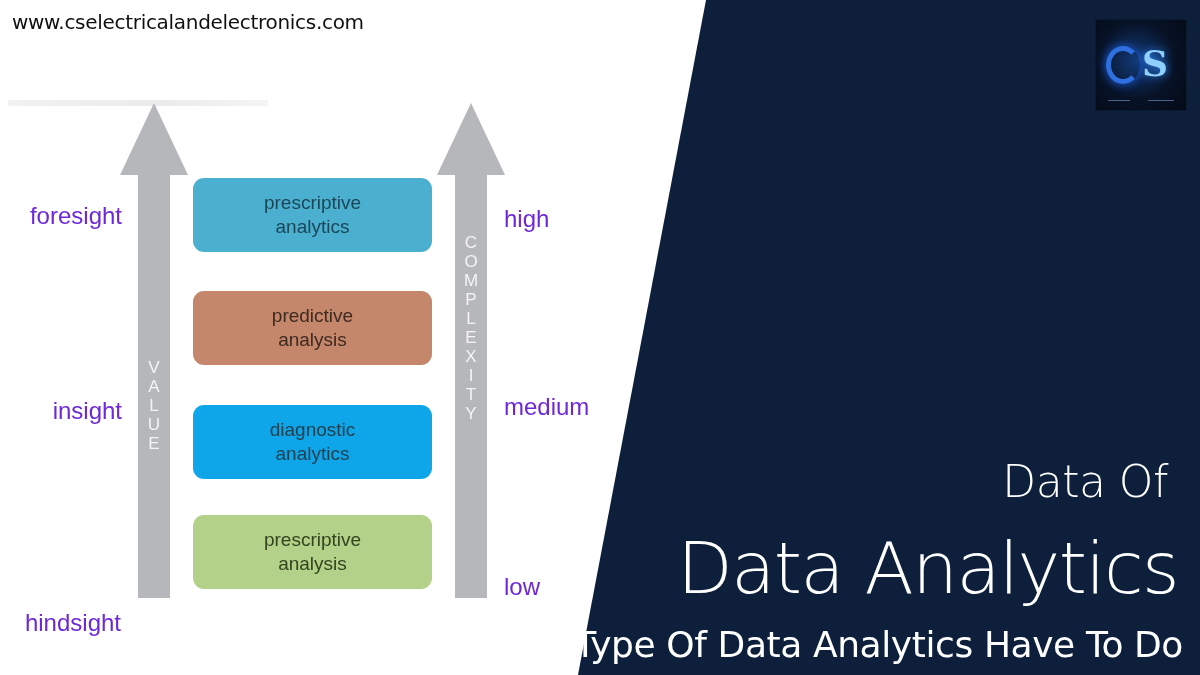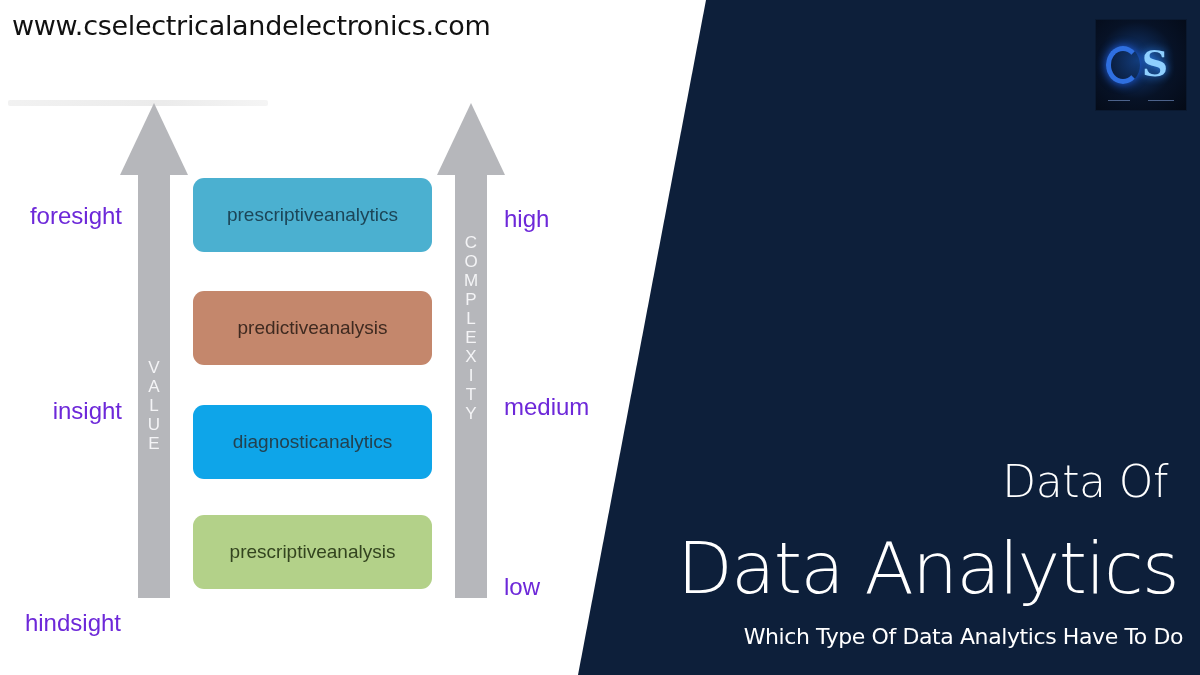--- a/index.html
+++ b/index.html
@@ -2,21 +2,21 @@
 <html><head>
 <meta charset="utf-8">
 <style>
   * { margin: 0; padding: 0; box-sizing: border-box; }
   html, body { width: 1200px; height: 675px; overflow: hidden; background: #ffffff; }
   body { position: relative; font-family: "Liberation Sans", sans-serif; }
 
   .site-url {
     position: absolute; left: 12px; top: 10px;
     font-family: "DejaVu Sans", sans-serif;
-    font-size: 27px; color: #111111; letter-spacing: -0.3px;
+    font-size: 20px; color: #111111; letter-spacing: -0.3px;
     white-space: nowrap;
   }
 
   .faint-caption {
     position: absolute; left: 8px; top: 100px; width: 260px; height: 6px;
     background: linear-gradient(90deg, #eeeeee, #e6e6e6 60%, #f2f2f2);
     border-radius: 2px; opacity: 0.8;
   }
 
   
@@ -43,21 +43,21 @@
   .arrow-value .vletters { margin-top: 185px; }
 
   .arrow-complexity { left: 437px; top: 103px; width: 68px; height: 495px; }
   .arrow-complexity .shaft { height: 425px; }
   .arrow-complexity .vletters { margin-top: 60px; }
 
   
   .stage {
     position: absolute; left: 193px; width: 239px; height: 74px;
     border-radius: 11px;
-    display: flex; align-items: center; justify-content: center;
+    display: flex; flex-direction: column; align-items: center; justify-content: center;
     font-size: 19px; line-height: 24px; text-align: center;
   }
   .stage-prescriptive { top: 178px; background: #4bb0d0; color: #1c4658; }
   .stage-predictive   { top: 291px; background: #c4876c; color: #3f2a20; }
   .stage-diagnostic   { top: 405px; background: #0ea5e9; color: #23414f; }
   .stage-descriptive  { top: 515px; background: #b3d189; color: #33441f; }
 
   
   .side-label {
     position: absolute; font-size: 24px; color: #6d28d9; white-space: nowrap;
@@ -103,21 +103,21 @@
     color: #ffffff; font-weight: 300; letter-spacing: -0.5px; white-space: nowrap;
   }
   .title-large {
     position: absolute; right: 22px; top: 524px;
     font-family: "DejaVu Sans", sans-serif; font-size: 72px;
     color: #ffffff; letter-spacing: -1.5px; white-space: nowrap; line-height: 88px;
     font-weight: 300;
   }
   .subtitle {
     position: absolute; right: 17px; top: 624px;
-    font-family: "DejaVu Sans", sans-serif; font-size: 22px;
+    font-family: "DejaVu Sans", sans-serif; font-size: 36px;
     color: #ffffff; letter-spacing: -0.4px; white-space: nowrap;
   }
 </style>
 </head>
 <body>
 
 <div class="site-url">www.cselectricalandelectronics.com</div>
 <div class="faint-caption"></div>
 
 <div class="arrow arrow-value">

